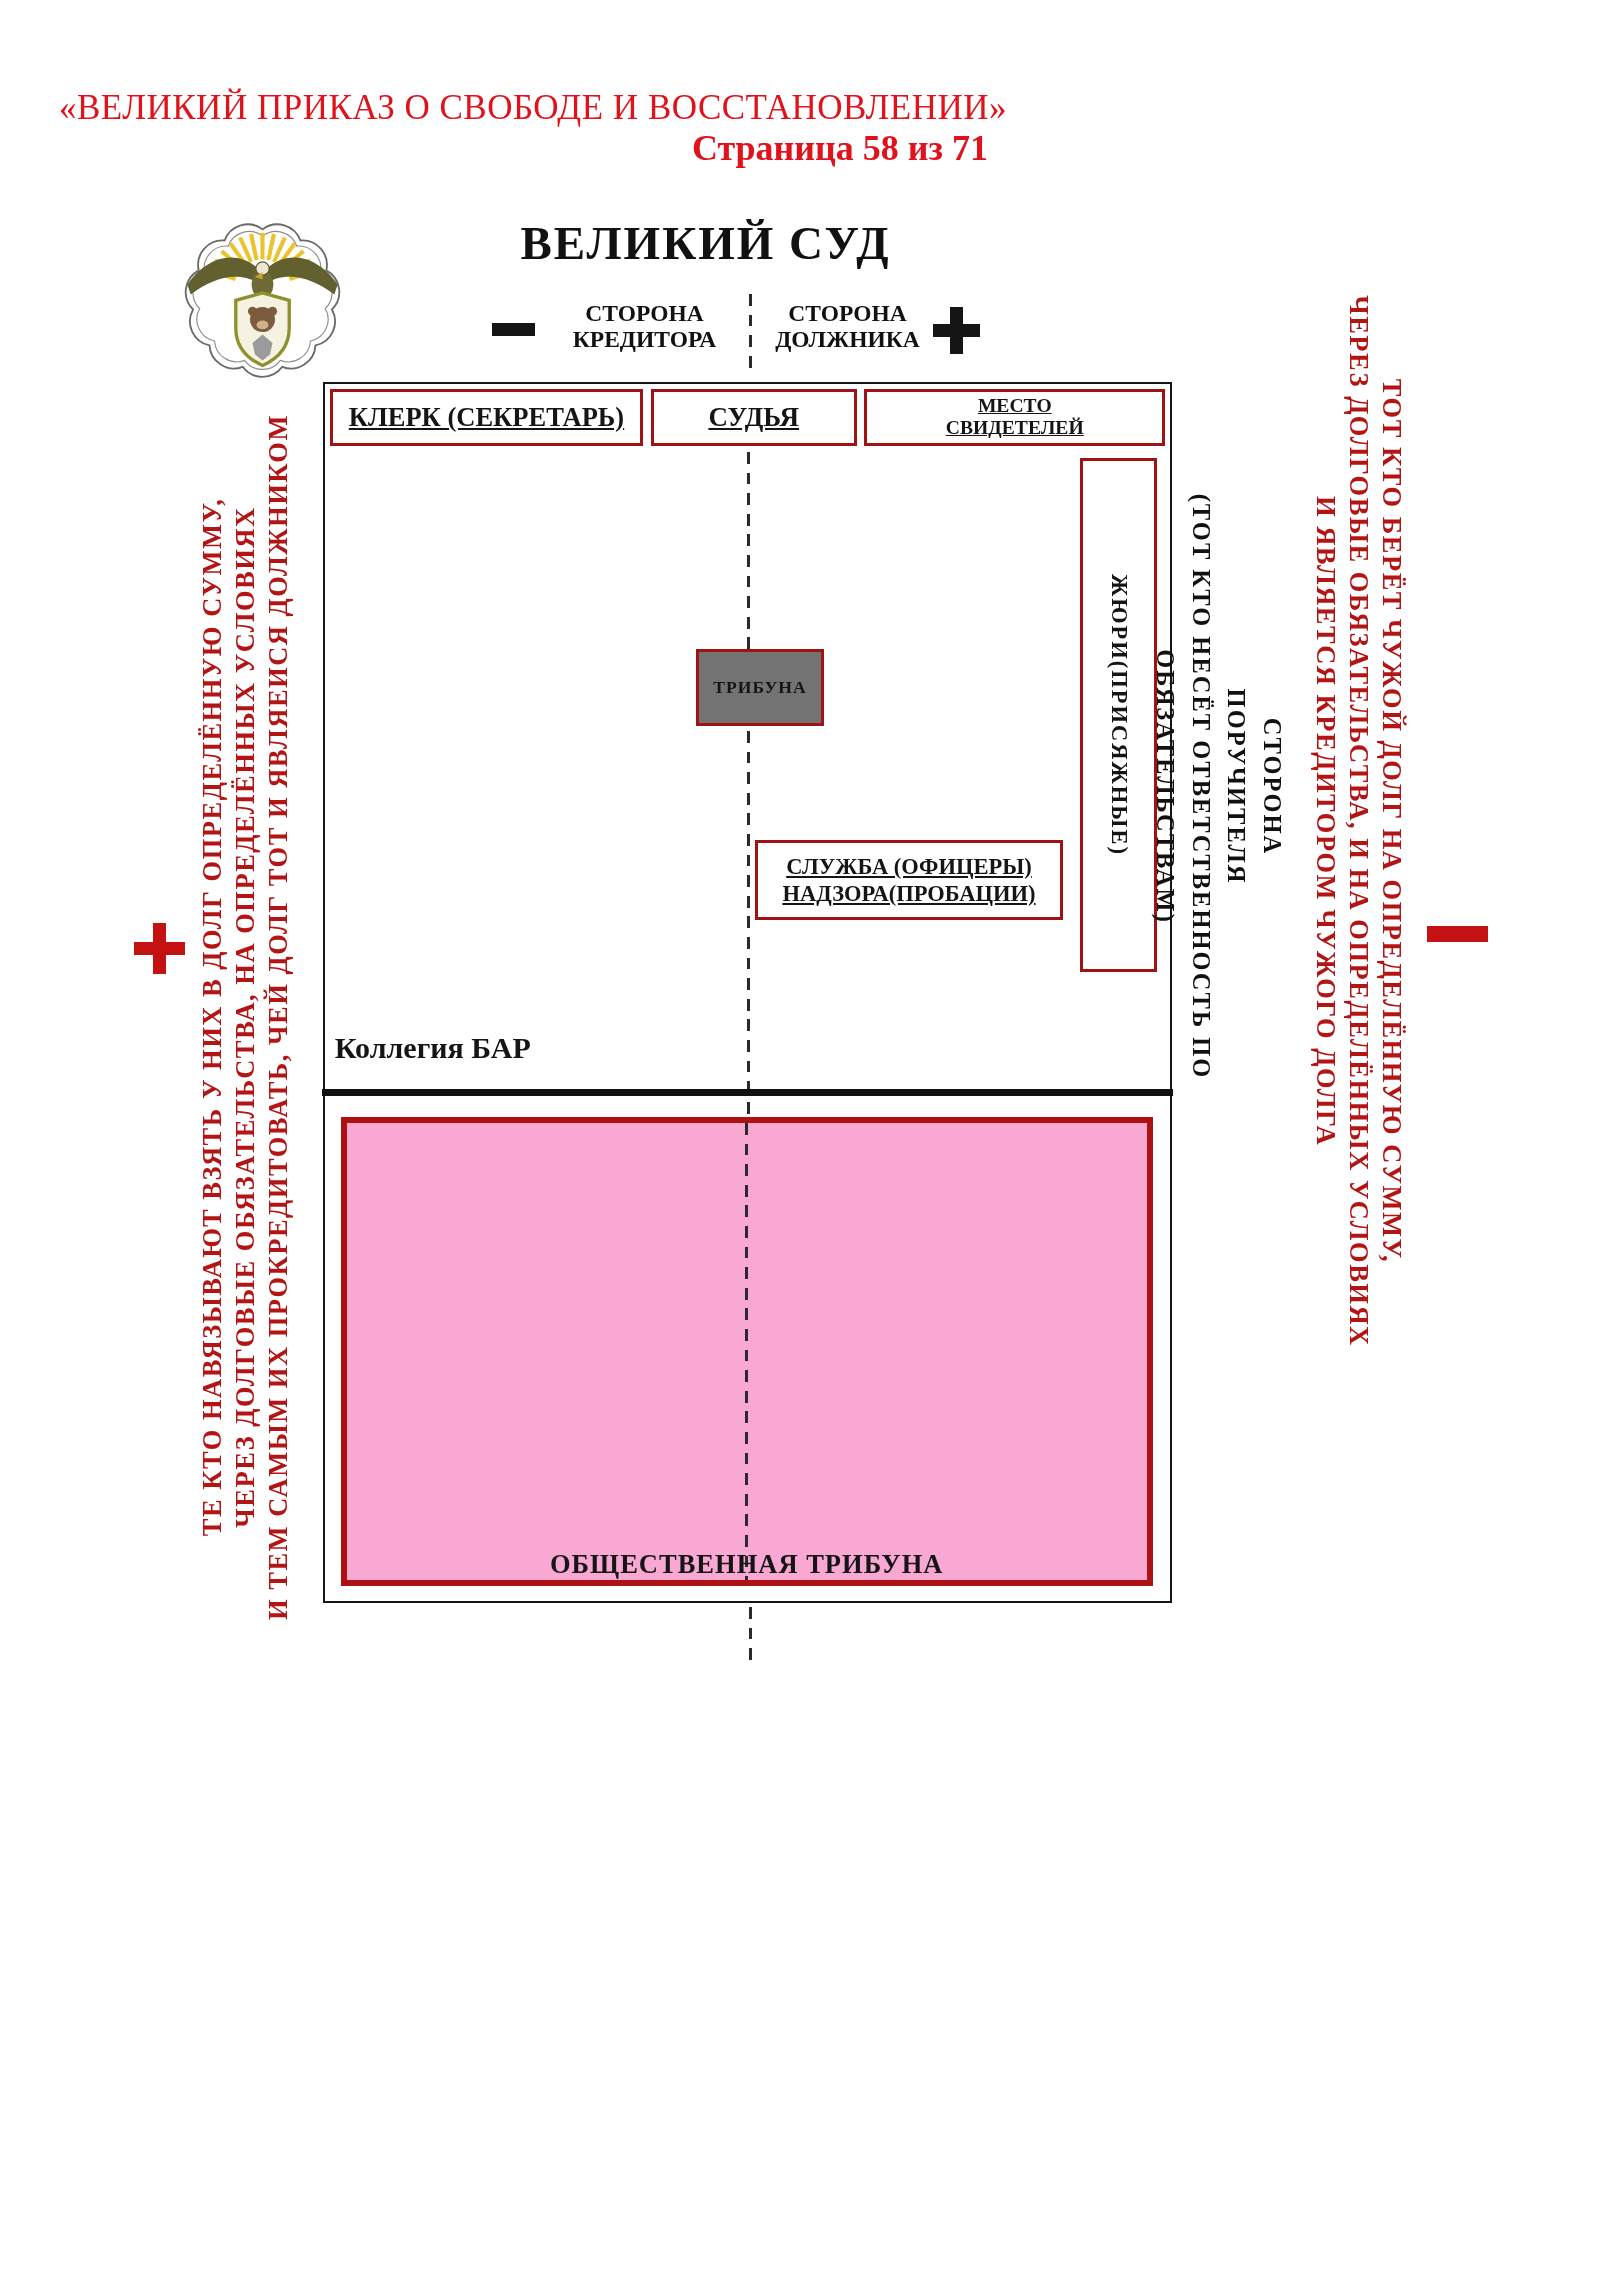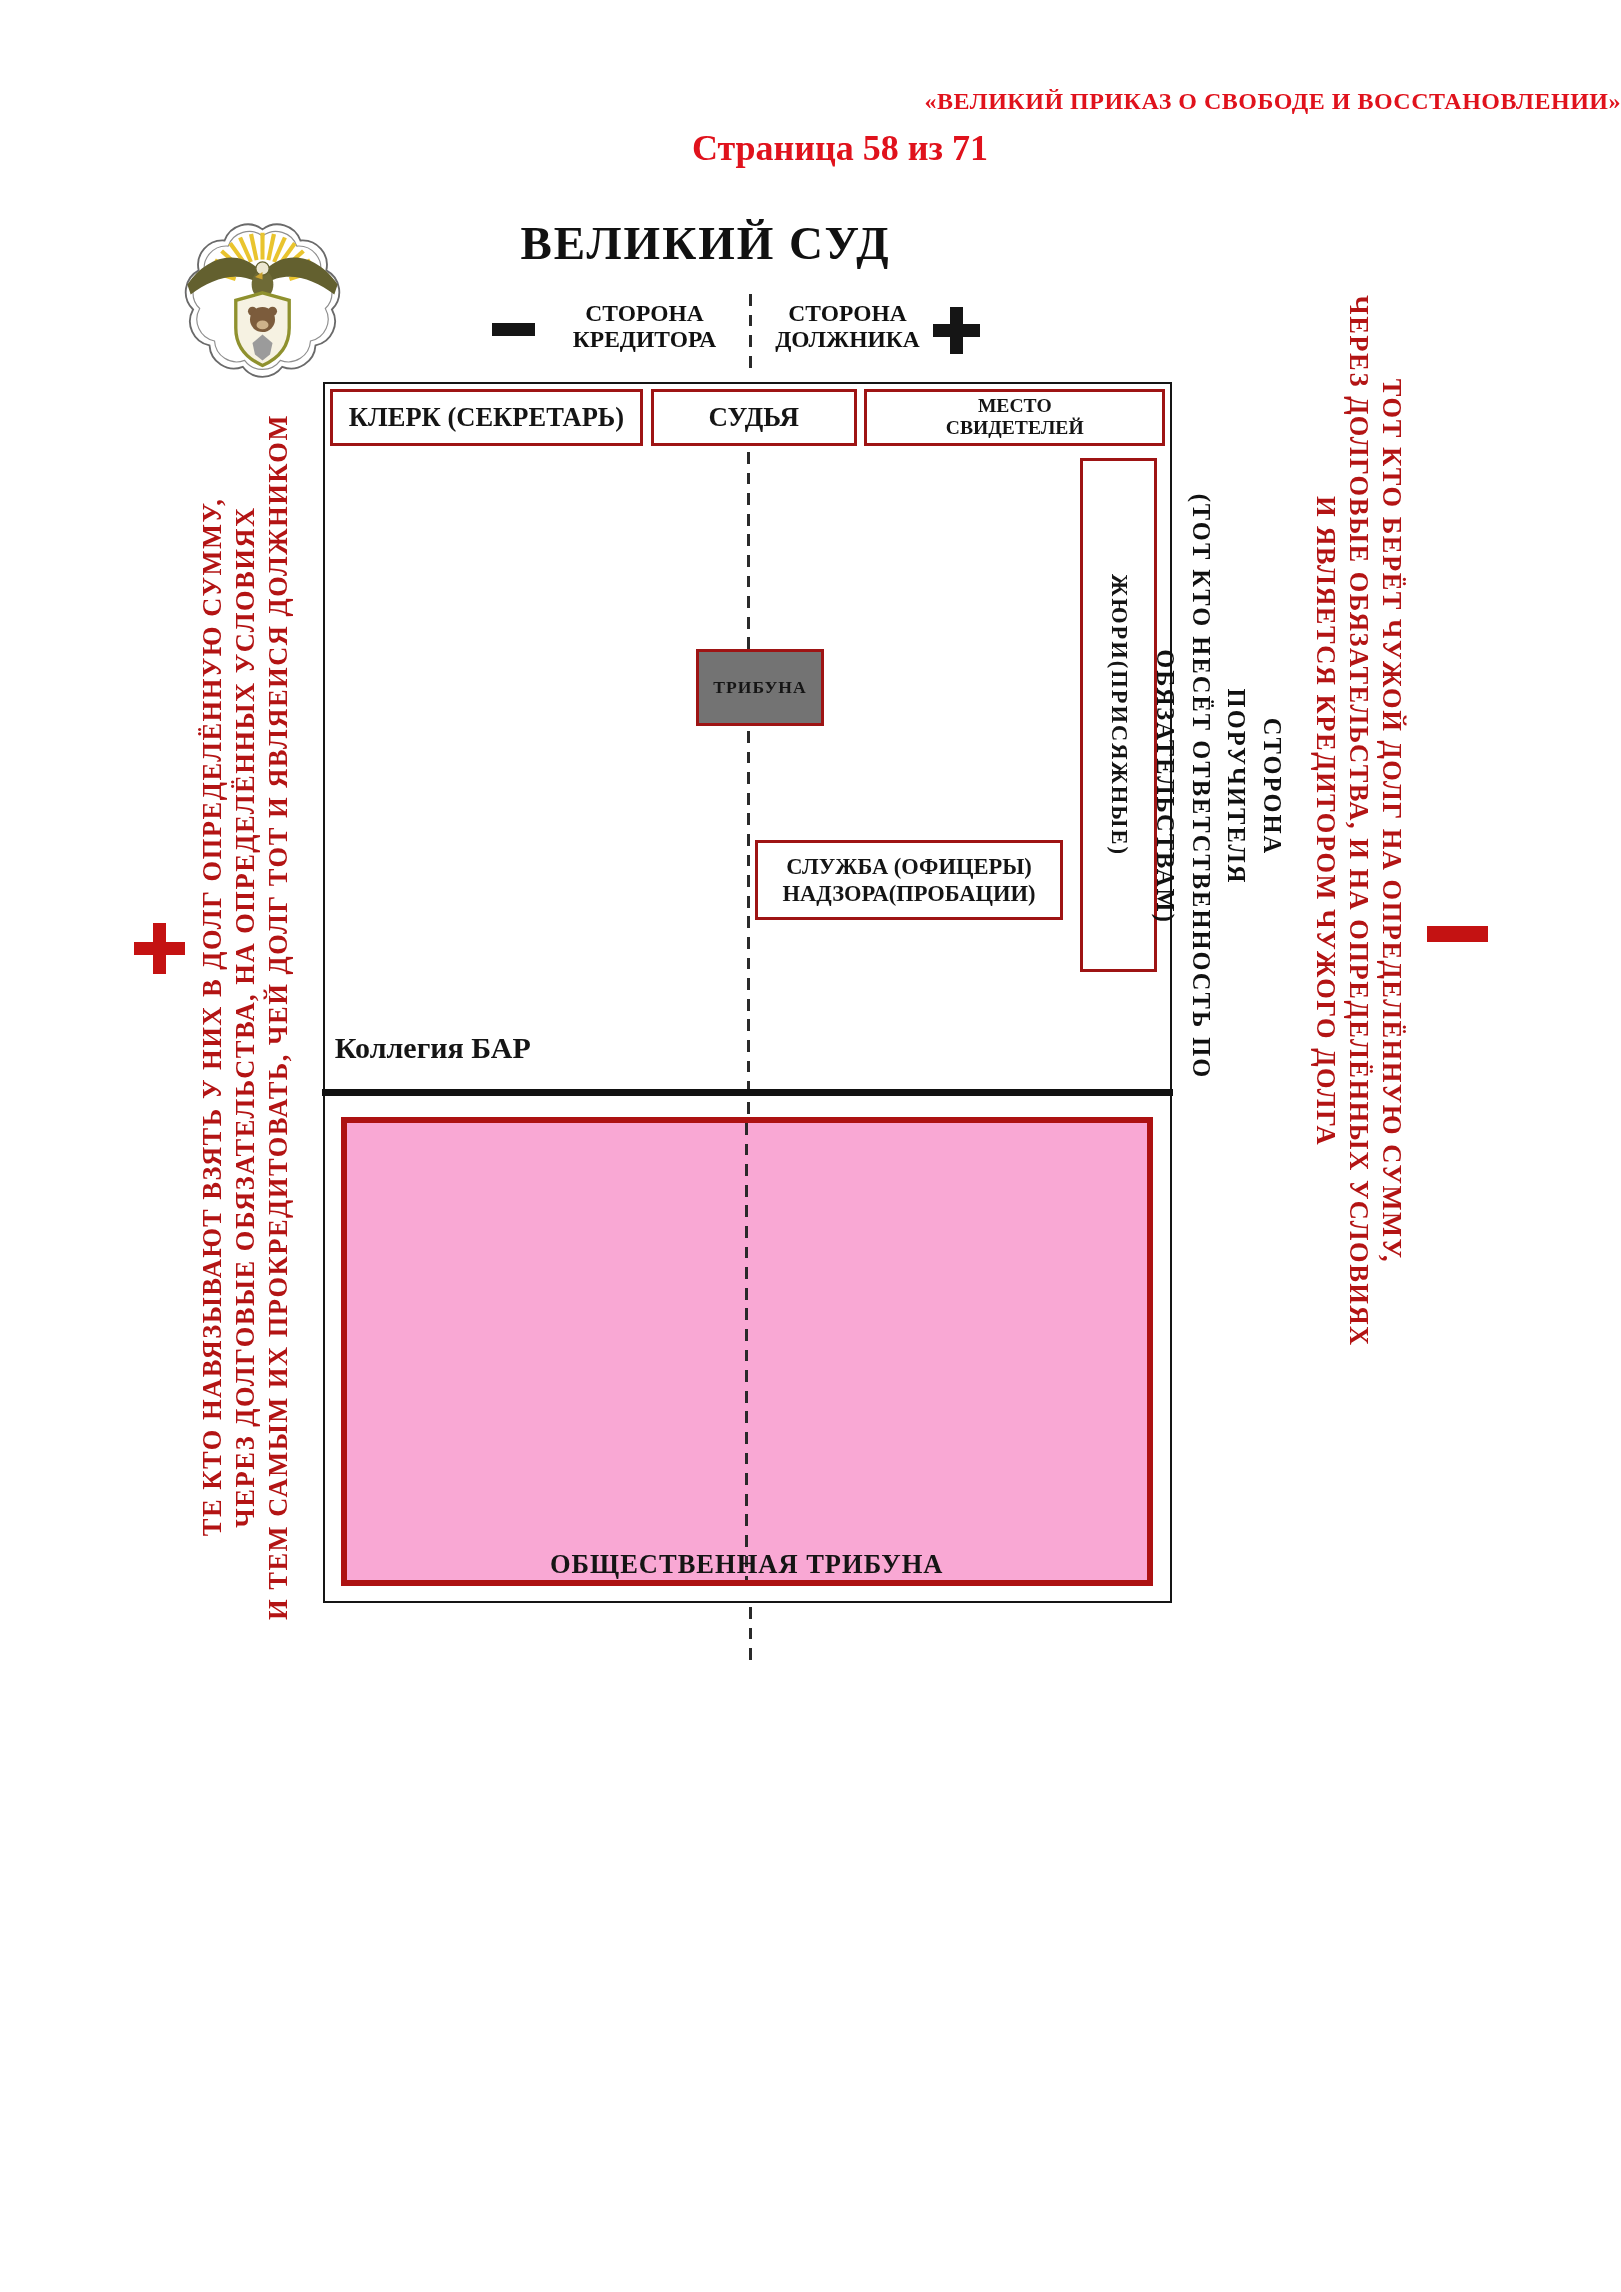--- a/index.html
+++ b/index.html
@@ -1,20 +1,20 @@
 <!DOCTYPE html>
 <html><head>
 <meta charset="utf-8">
 <style>
   html,body{margin:0;padding:0;background:#fff;}
   .page{position:relative;width:1621px;height:2293px;background:#ffffff;
         font-family:"Liberation Serif", "DejaVu Serif", serif;color:#151515;overflow:hidden;}
 
-  .doc-title{position:absolute;left:59px;top:88px;width:1562px;text-align:right;
-             font-size:24px;font-weight:bold;color:#e0121c;letter-spacing:0.5px;}
+  .doc-title{position:absolute;left:59px;top:88px;width:1562px;text-align:left;
+             font-size:35px;font-weight:normal;color:#e0121c;letter-spacing:0.5px;}
   .doc-page{position:absolute;left:59px;top:127px;width:1562px;text-align:center;
             font-size:36px;font-weight:bold;color:#e0121c;}
 
   .emblem{position:absolute;left:179px;top:214px;width:167px;height:171px;}
 
   .court-title{position:absolute;left:279px;top:216px;width:853px;text-align:center;
                font-size:47px;font-weight:bold;letter-spacing:2px;color:#111;}
 
   .side-label{position:absolute;font-size:23.5px;font-weight:bold;line-height:1.12;
               text-align:center;color:#111;}
@@ -39,21 +39,21 @@
   .plus::after{content:"";position:absolute;top:0;bottom:0;left:50%;width:var(--t);
                margin-left:calc(var(--t) / -2);background:currentColor;}
   .plus-black{left:933px;top:307px;width:47px;height:47px;--t:12.7px;color:#151515;}
   .plus-red{left:134px;top:923px;width:51px;height:51px;--t:13.7px;color:#c41212;}
 
   .main-box{position:absolute;left:323px;top:382px;width:845px;height:1217px;
             border:2.9px solid #151515;background:#fff;}
 
   .top-row{position:absolute;left:4.9px;top:4.9px;right:4.9px;height:57px;display:flex;gap:7.8px;}
   .room-box{border:3.9px solid #9e1414;background:#fff;display:flex;align-items:center;
-            justify-content:center;font-weight:bold;text-align:center;box-sizing:border-box;}
+            justify-content:center;font-weight:bold;text-align:center;box-sizing:border-box;text-decoration:underline;}
   .clerk-box{flex:0 0 37.5%;font-size:26.5px;}
   .judge-box{flex:1 1 auto;font-size:27px;}
   .witness-box{flex:0 0 36%;font-size:19.6px;line-height:1.12;}
 
   .jury-box{position:absolute;left:755px;top:74px;width:71px;height:508px;
             border:3.9px solid #9e1414;background:#fff;display:flex;align-items:center;justify-content:center;}
   .jury-text{writing-mode:vertical-rl;font-size:22.5px;font-weight:bold;letter-spacing:2px;}
 
   .tribune-box{position:absolute;left:371px;top:265px;width:122px;height:71px;
                border:3.9px solid #9e1414;background:#737373;display:flex;align-items:center;

